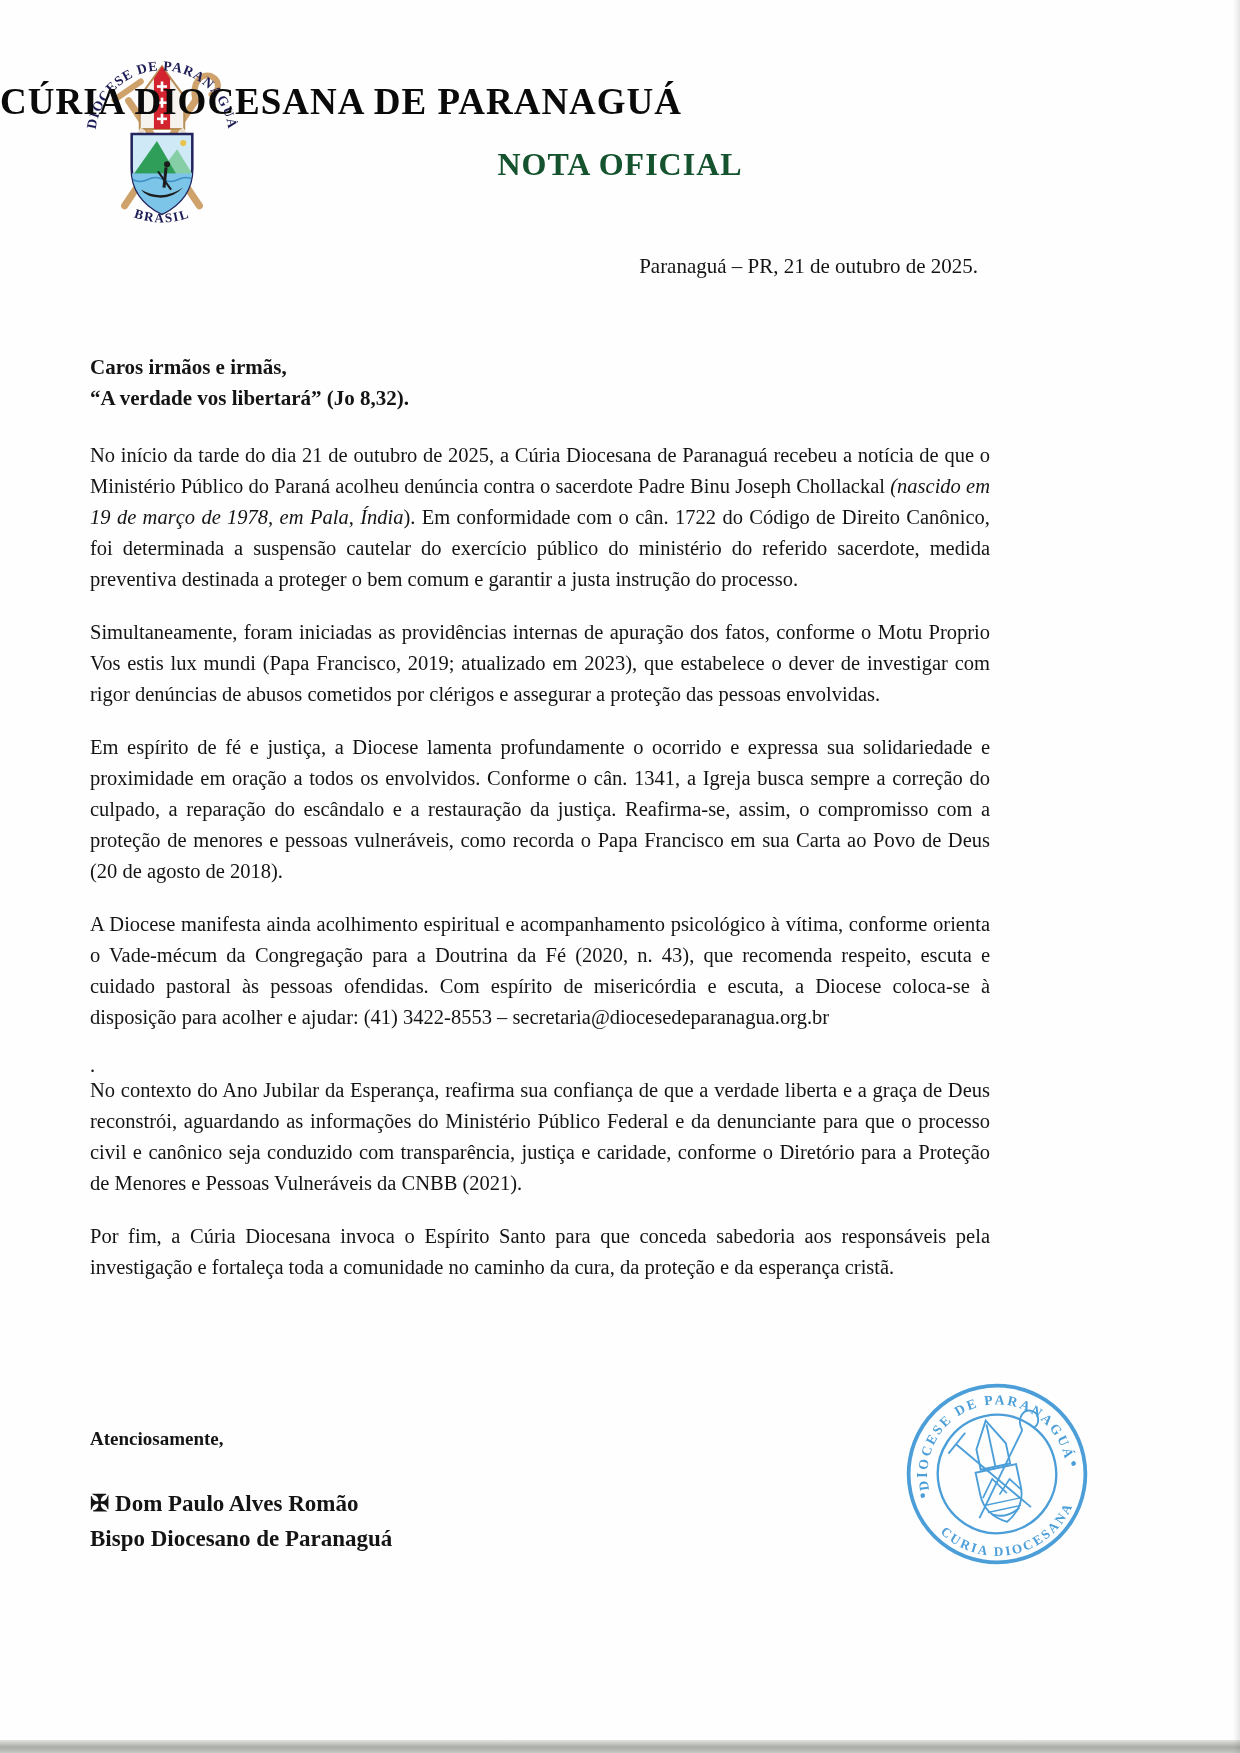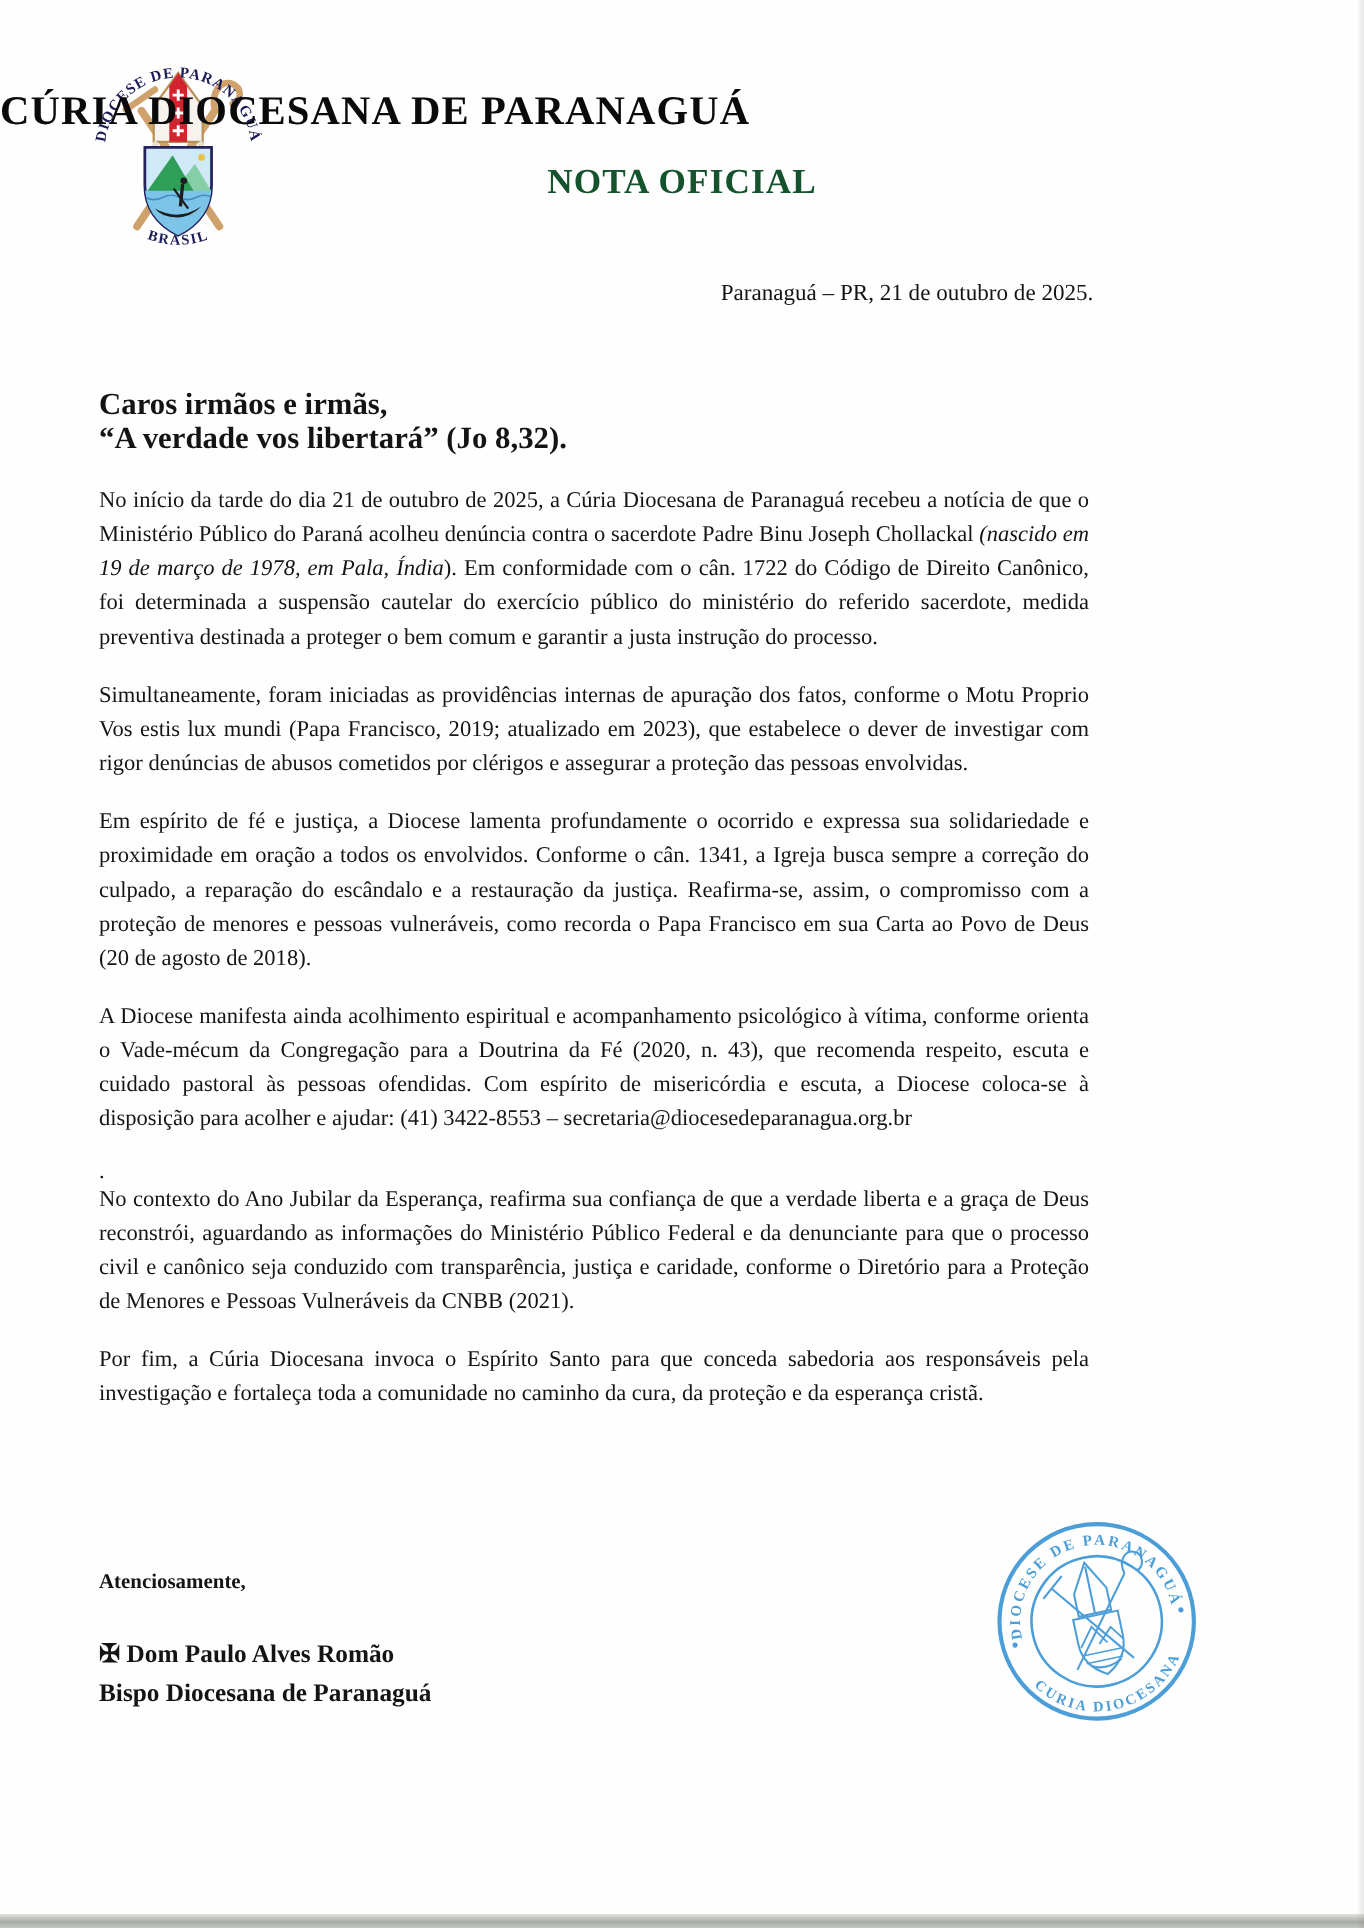--- a/index.html
+++ b/index.html
@@ -7,25 +7,25 @@
     position:relative;width:1240px;height:1753px;margin:0 auto;
     background:#fefefec;background:#fefefe;overflow:hidden;
     font-family:"Liberation Serif","DejaVu Serif",serif;color:#141414;
   }
   
   .logo{position:absolute;left:86px;top:36px;width:152px;height:192px;}
   .header-title{position:absolute;top:80px;left:0;width:100%;text-align:left;
     font-size:37px;font-weight:bold;letter-spacing:1px;color:#0a0a0a;}
   .header-subtitle{position:absolute;top:146px;left:0;width:100%;text-align:center;
     font-size:32px;font-weight:bold;letter-spacing:1px;color:#14532d;}
-  .dateline{position:absolute;top:254px;left:94px;width:900px;text-align:right;font-size:21px;}
+  .dateline{position:absolute;top:254px;left:78px;width:900px;text-align:right;font-size:21px;}
   
   .body-block{position:absolute;top:352px;left:90px;width:900px;
     font-size:20.5px;line-height:31px;text-align:justify;}
-  .salutation{font-weight:bold;margin:0 0 26px;text-align:left;font-size:28px;}
+  .salutation{font-weight:bold;margin:0 0 26px;text-align:left;font-size:21px;}
   .para{margin:0 0 22px;}
   .para.dot{margin:0 0 0;line-height:20px;text-align:left;}
   .it{font-style:italic;}
   
   .valediction{position:absolute;top:1428px;left:90px;font-size:19px;font-weight:bold;}
   .signature{position:absolute;top:1486px;left:90px;width:910px;
     font-weight:bold;font-size:23px;line-height:35px;}
   
   .stamp{position:absolute;left:903px;top:1380px;width:188px;height:188px;
     transform:rotate(-12deg);opacity:.92;}
@@ -113,21 +113,21 @@
         <p class="para"><span>A Diocese manifesta ainda acolhimento espiritual e acompanhamento psicológico à vítima, conforme orienta o Vade-mécum da Congregação para a Doutrina da Fé (2020, n. 43), que recomenda respeito, escuta e cuidado pastoral às pessoas ofendidas. Com espírito de misericórdia e escuta, a Diocese coloca-se à disposição para acolher e ajudar: (41) 3422-8553 – secretaria@diocesedeparanagua.org.br</span></p>
         <p class="para dot"><span>.</span></p>
         <p class="para"><span>No contexto do Ano Jubilar da Esperança, reafirma sua confiança de que a verdade liberta e a graça de Deus reconstrói, aguardando as informações do Ministério Público Federal e da denunciante para que o processo civil e canônico seja conduzido com transparência, justiça e caridade, conforme o Diretório para a Proteção de Menores e Pessoas Vulneráveis da CNBB (2021).</span></p>
         <p class="para"><span>Por fim, a Cúria Diocesana invoca o Espírito Santo para que conceda sabedoria aos responsáveis pela investigação e fortaleça toda a comunidade no caminho da cura, da proteção e da esperança cristã.</span></p>
       </div>
   </div>
 
   <div class="valediction">Atenciosamente,</div>
   <div class="signature">
     <span>✠ Dom Paulo Alves Romão</span><br>
-    <span>Bispo Diocesana de Paranaguá</span>
+    <span>Bispo Diocesano de Paranaguá</span>
   </div>
 
   <svg class="stamp" viewBox="0 0 200 200" aria-hidden="true">
     <defs>
       <path id="st-top" d="M 26 100 A 74 74 0 1 1 174 100"></path>
       <path id="st-bottom" d="M 13 100 A 87 87 0 0 0 187 100"></path>
     </defs>
     <g fill="none" stroke="#3d96d5">
       <circle cx="100" cy="100" r="94" stroke-width="4"></circle>
       <circle cx="100" cy="100" r="63" stroke-width="2.5"></circle>

